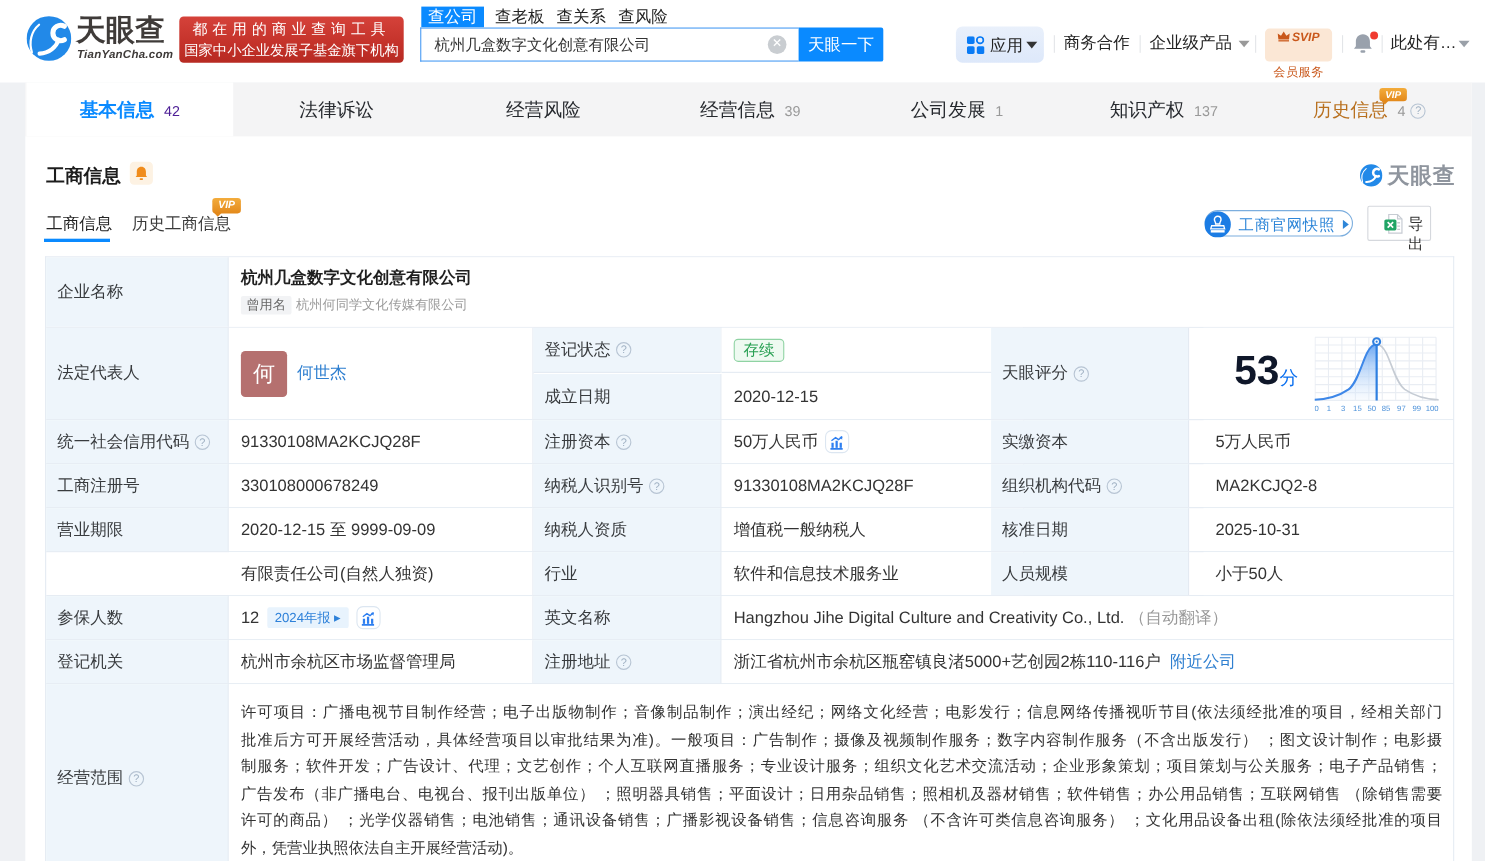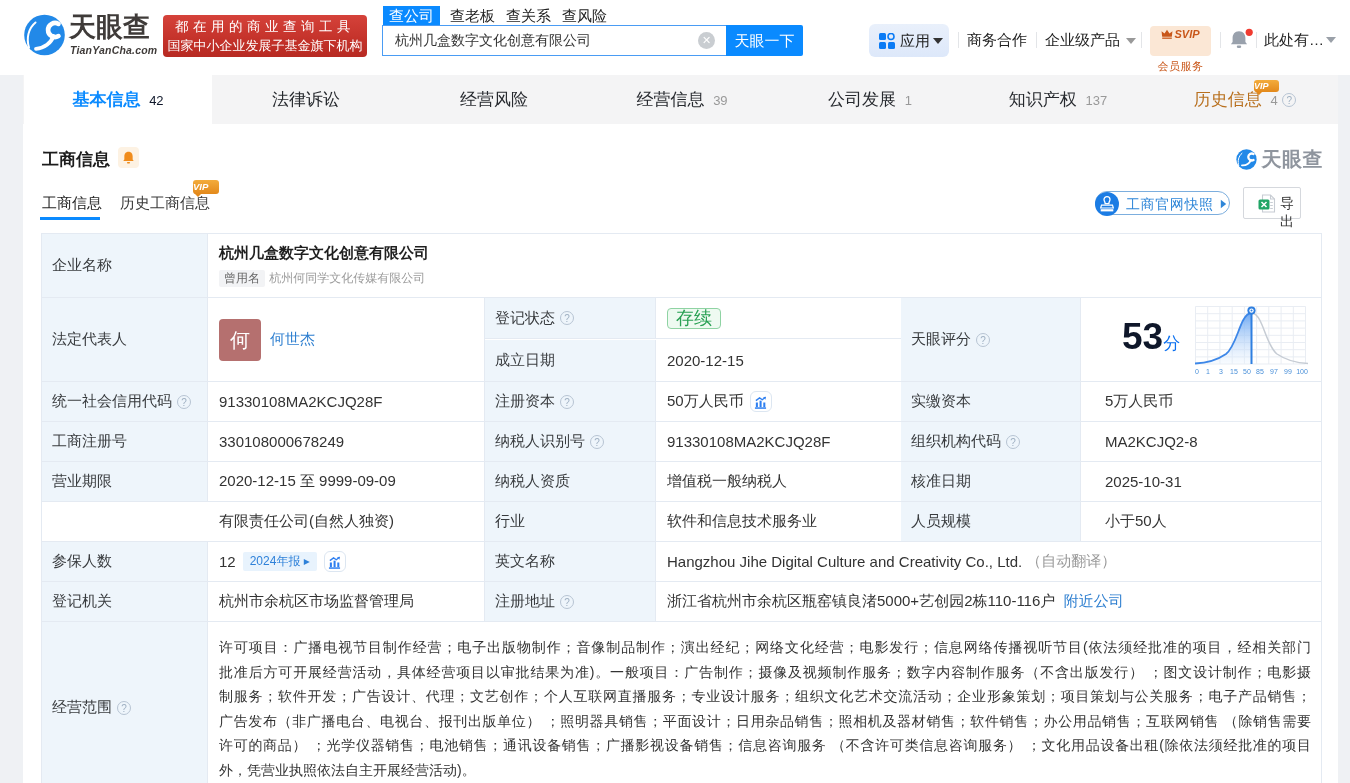--- a/index.html
+++ b/index.html
@@ -28,31 +28,31 @@
 #svip{position:absolute;left:1150px;top:26px;width:61px;height:30px;border-radius:4px;background:#fbe7d5;text-align:center;color:#c9571a;}
 #svip .s1{font-size:11px;font-weight:bold;font-style:italic;line-height:13px;margin-top:2px;}
 #svip .s2{font-size:11px;line-height:13px;letter-spacing:0.5px;margin-top:19px;}
 .caret{display:inline-block;width:0;height:0;border-left:5px solid transparent;border-right:5px solid transparent;border-top:6px solid #333;vertical-align:middle;}
 
 #card{position:absolute;left:23px;top:75px;width:1315px;height:708px;background:#fff;}
 #navbar{position:absolute;left:0;top:0;width:1315px;height:49px;background:#f4f4f5;}
 .ntab{position:absolute;top:0;width:188px;height:49px;text-align:center;line-height:49px;font-size:17px;color:#26292e;}
 .ntab .cnt{font-size:13px;color:#999;margin-left:4px;}
 #ntab1{left:1px;background:#fff;color:#0a8aff;font-weight:bold;}
-#ntab1 .cnt{color:#0f172a;font-weight:normal;}
+#ntab1 .cnt{color:#4c1d95;font-weight:normal;}
 #ntab7{color:#b8701f;}
 
 #sectitle{position:absolute;left:19px;top:73px;font-size:17px;font-weight:bold;color:#1c1c1c;}
 #bellbox{position:absolute;left:95px;top:72px;width:21px;height:21px;border-radius:4px;background:#fdf2e3;text-align:center;}
 #wm{position:absolute;left:1213px;top:70px;}
 #wmtxt{font-size:20px;font-weight:bold;color:#8f959e;letter-spacing:0.5px;}
 
 .subtab{position:absolute;top:119px;font-size:15px;color:#252525;}
 #underline{position:absolute;left:17px;top:142px;width:60px;height:3px;background:#0a8aff;}
-.viptag{position:absolute;width:26px;height:14px;border-radius:3px;background:linear-gradient(180deg,#f3ac3c,#e3891b);color:#fff;font-size:9.5px;font-weight:bold;font-style:italic;text-align:left;line-height:14px;}
+.viptag{position:absolute;width:26px;height:14px;border-radius:3px;background:linear-gradient(180deg,#f3ac3c,#e3891b);color:#fff;font-size:9.5px;font-weight:bold;font-style:italic;text-align:center;line-height:14px;}
 .viptag:after{content:"";position:absolute;left:1px;bottom:-3px;border-left:4px solid transparent;border-right:4px solid transparent;border-top:4px solid #e3891b;}
 #snapbtn{position:absolute;left:1072px;top:116px;width:135px;height:24px;border:1px solid #7caede;border-radius:12.5px;background:#fff;}
 #snapbtn .t{position:absolute;left:30px;top:3.5px;font-size:14px;color:#2e86d8;letter-spacing:0.6px;line-height:17px;}
 #exportbtn{position:absolute;left:1220px;top:112px;width:58px;height:32px;border:1px solid #d5d8dd;border-radius:2px;background:#fff;}
 #exportbtn .t{position:absolute;left:36px;top:7px;font-size:14px;color:#333;}
 
 #tbl{position:absolute;left:18px;top:158px;width:1281px;border:1px solid #e4eaf2;border-bottom:none;font-size:15px;}
 .row{position:relative;border-bottom:1px solid #e4eaf2;}
 .cell{position:absolute;top:0;bottom:0;}
 .lab{background:#eef5fb;color:#383b3e;padding:0 0 0 10px;display:flex;align-items:center;gap:5px;}
@@ -64,21 +64,21 @@
 .c3{left:443px;width:171px;}
 .c4{left:614px;width:275px;}
 .c5{left:842px;width:180px;margin-left:17px;}
 .c6{left:1052px;width:227px;}
 .c46{left:614px;width:665px;}
 .c26{left:166px;width:1113px;}
 .qm{display:inline-block;width:14px;height:14px;border-radius:50%;border:1px solid #b7c4d3;color:#9fb0c2;font-size:10px;line-height:13px;text-align:center;flex:none;}
 .link{color:#2e7fd0;}
 .gray{color:#999;}
 #avatar{width:42px;height:42px;border-radius:4px;background:#b5706f;color:#fff;font-size:20px;text-align:center;line-height:42px;flex:none;}
-#cunxu{display:inline-block;border:1px solid #8fd3a3;background:#eefaf1;color:#28a053;border-radius:4px;font-size:18px;line-height:19px;padding:0 8px;}
+#cunxu{display:inline-block;border:1px solid #8fd3a3;background:#eefaf1;color:#28a053;border-radius:4px;font-size:14px;line-height:19px;padding:0 8px;}
 .badge-prev{display:inline-block;background:#f2f3f5;color:#666;font-size:12px;line-height:17px;padding:0 5px;border-radius:2px;}
 .annual{display:inline-block;background:#e8f3fd;color:#2e81d9;font-size:12px;line-height:19px;padding:0 7px;border-radius:2px;}
 .cicon{display:inline-block;width:22px;height:21px;border:1px solid #dce6f1;border-radius:6px;text-align:center;flex:none;}
 #score53{font-size:37px;font-weight:bold;color:#0f172a;}
 #scorefen{font-size:17px;color:#0a6fef;}
 #bizscope{font-size:14px;line-height:24.5px;padding:13px 10px 12px 11px;color:#333;white-space:nowrap;}
 #bizscope .bl{text-align:justify;text-align-last:justify;text-justify:inter-character;white-space:normal;overflow:hidden;height:24.5px;}
 #bizscope div{white-space:normal;}
 </style>
 </head>

